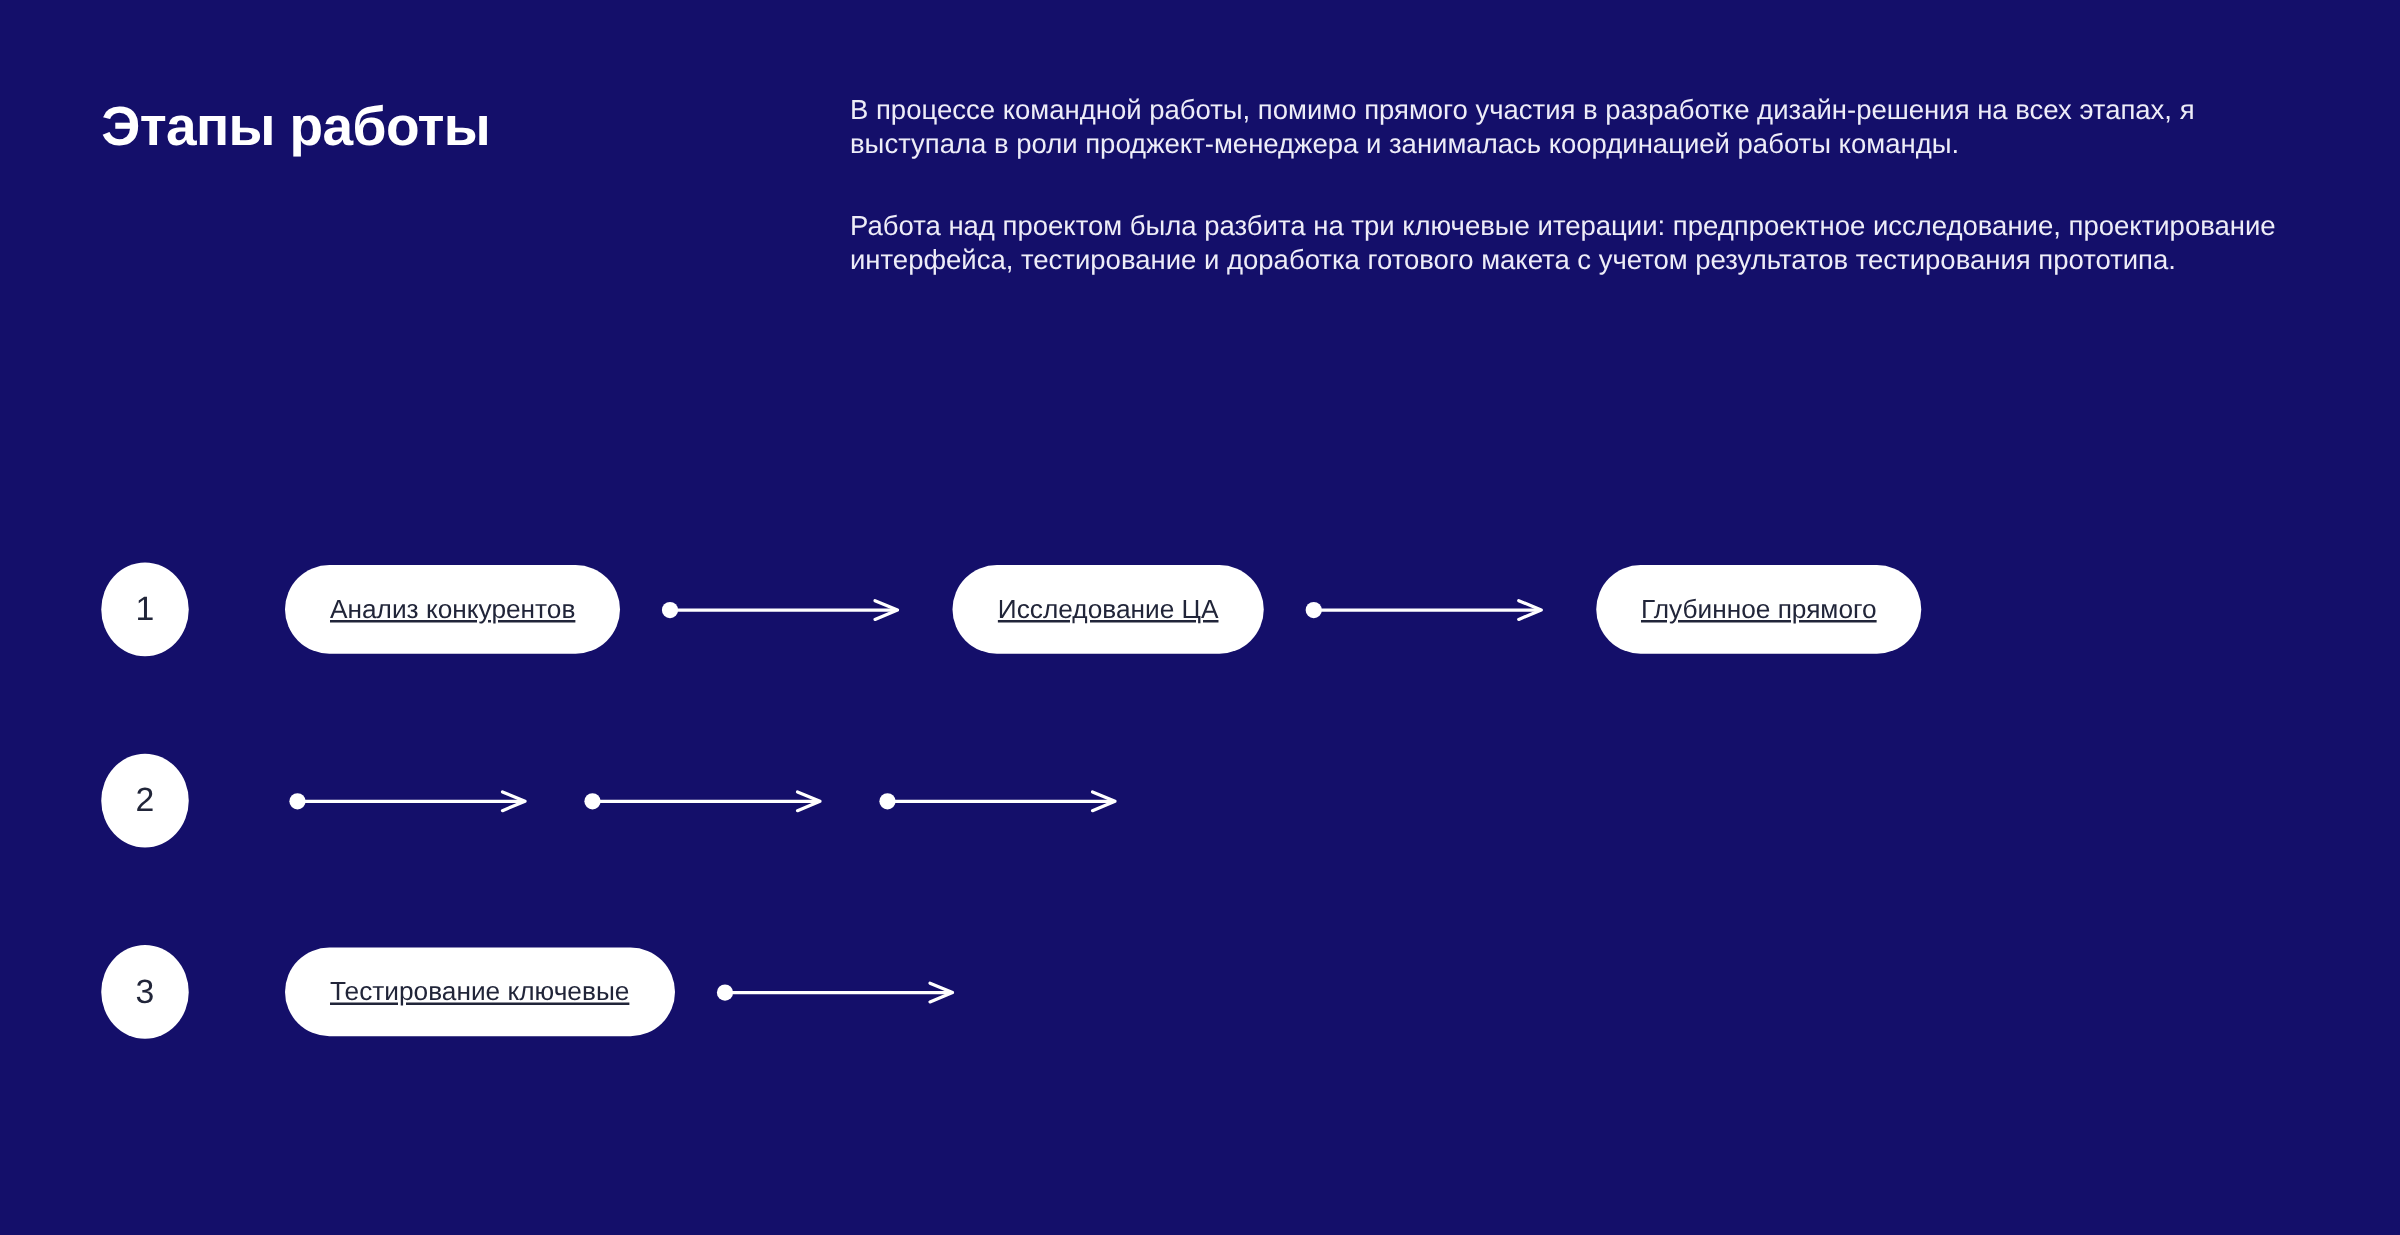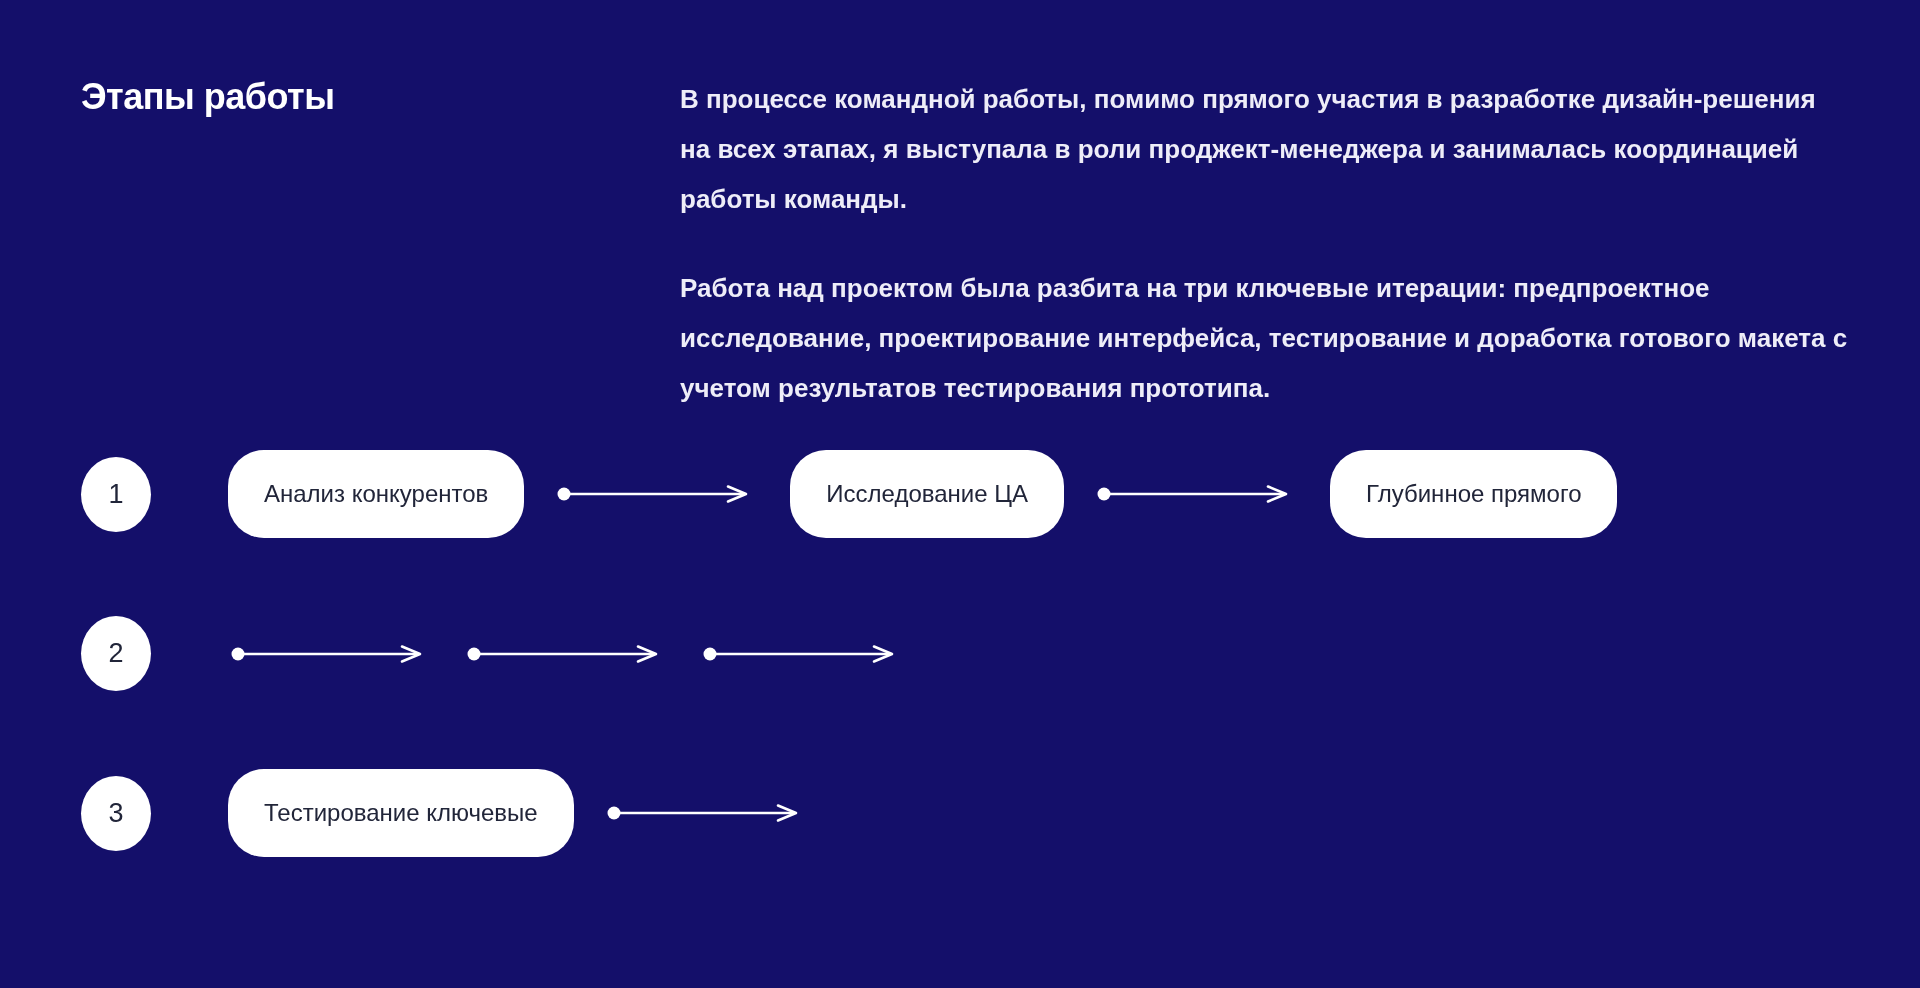--- a/index.html
+++ b/index.html
@@ -18,35 +18,35 @@
     background: var(--bg);
     font-family: "Liberation Sans", sans-serif;
     overflow: hidden;
     position: relative;
   }
   .page-title {
     position: absolute;
     left: 81px;
     top: 76px;
     margin: 0;
-    font-size: 36px;
+    font-size: 44px;
     line-height: 1.18;
     font-weight: 700;
     letter-spacing: -0.5px;
     color: var(--heading);
   }
   .intro {
     position: absolute;
     left: 680px;
     top: 74px;
     width: 1170px;
     color: var(--body-text);
-    font-size: 26px;
-    line-height: 50px;
-    font-weight: 700;
+    font-size: 22px;
+    line-height: 27px;
+    font-weight: 400;
   }
   .intro p { margin: 0 0 39px 0; }
   .intro p:last-child { margin-bottom: 0; }
 
   .rows {
     position: absolute;
     left: 81px;
     top: 450px;
   }
   .row {
@@ -63,29 +63,30 @@
     background: var(--pill-bg);
     color: var(--pill-text);
     display: flex;
     align-items: center;
     justify-content: center;
     font-size: 27px;
     margin-right: 47px;
   }
   .pill {
     flex: 0 0 auto;
-    height: 88px;
+    height: 71px;
     border-radius: 36px;
     background: var(--pill-bg);
     color: var(--pill-text);
     display: flex;
     align-items: center;
     padding: 0 36px;
-    font-size: 24px;
+    font-size: 21px;
     white-space: nowrap;
+    text-decoration: underline;
   }
   .arrow { display: block; margin: 0 3px; flex: 0 0 auto; }
 </style>
 </head>
 <body>
 
 <h1 class="page-title">Этапы работы</h1>
 
 <div class="intro">
   <p>В процессе командной работы, помимо прямого участия в разработке дизайн-решения на всех этапах, я выступала в роли проджект-менеджера и занималась координацией работы команды.</p>

